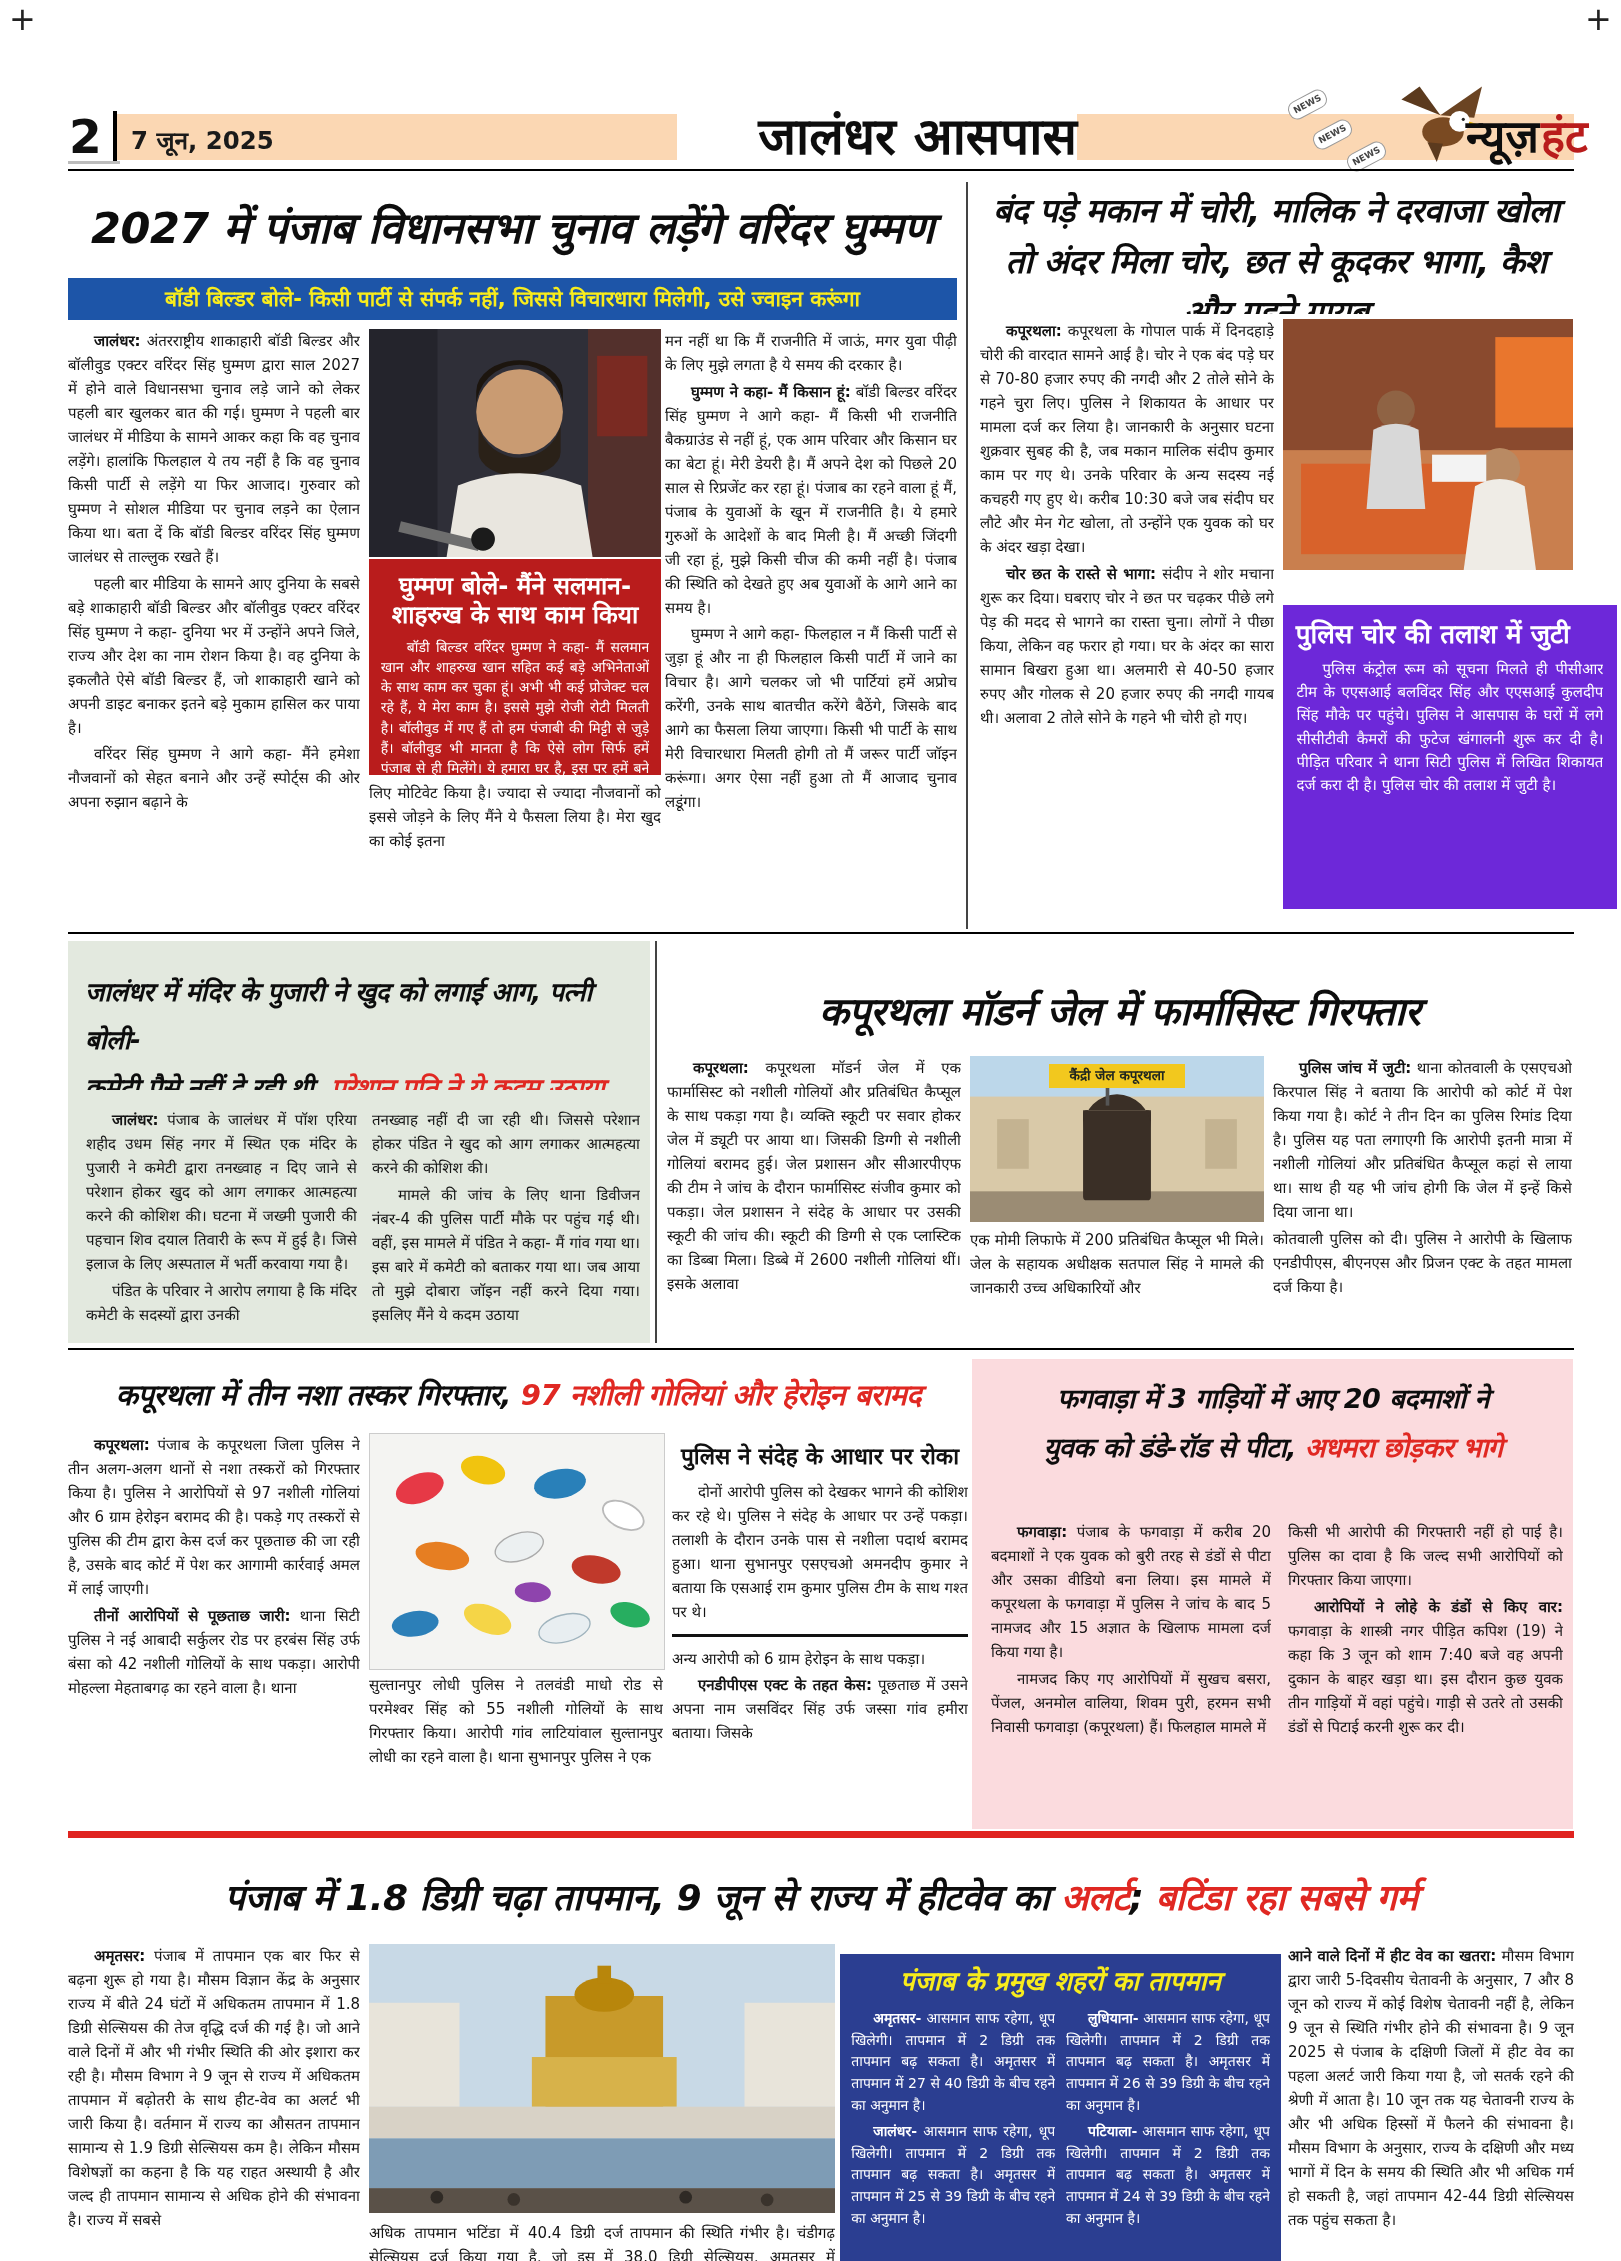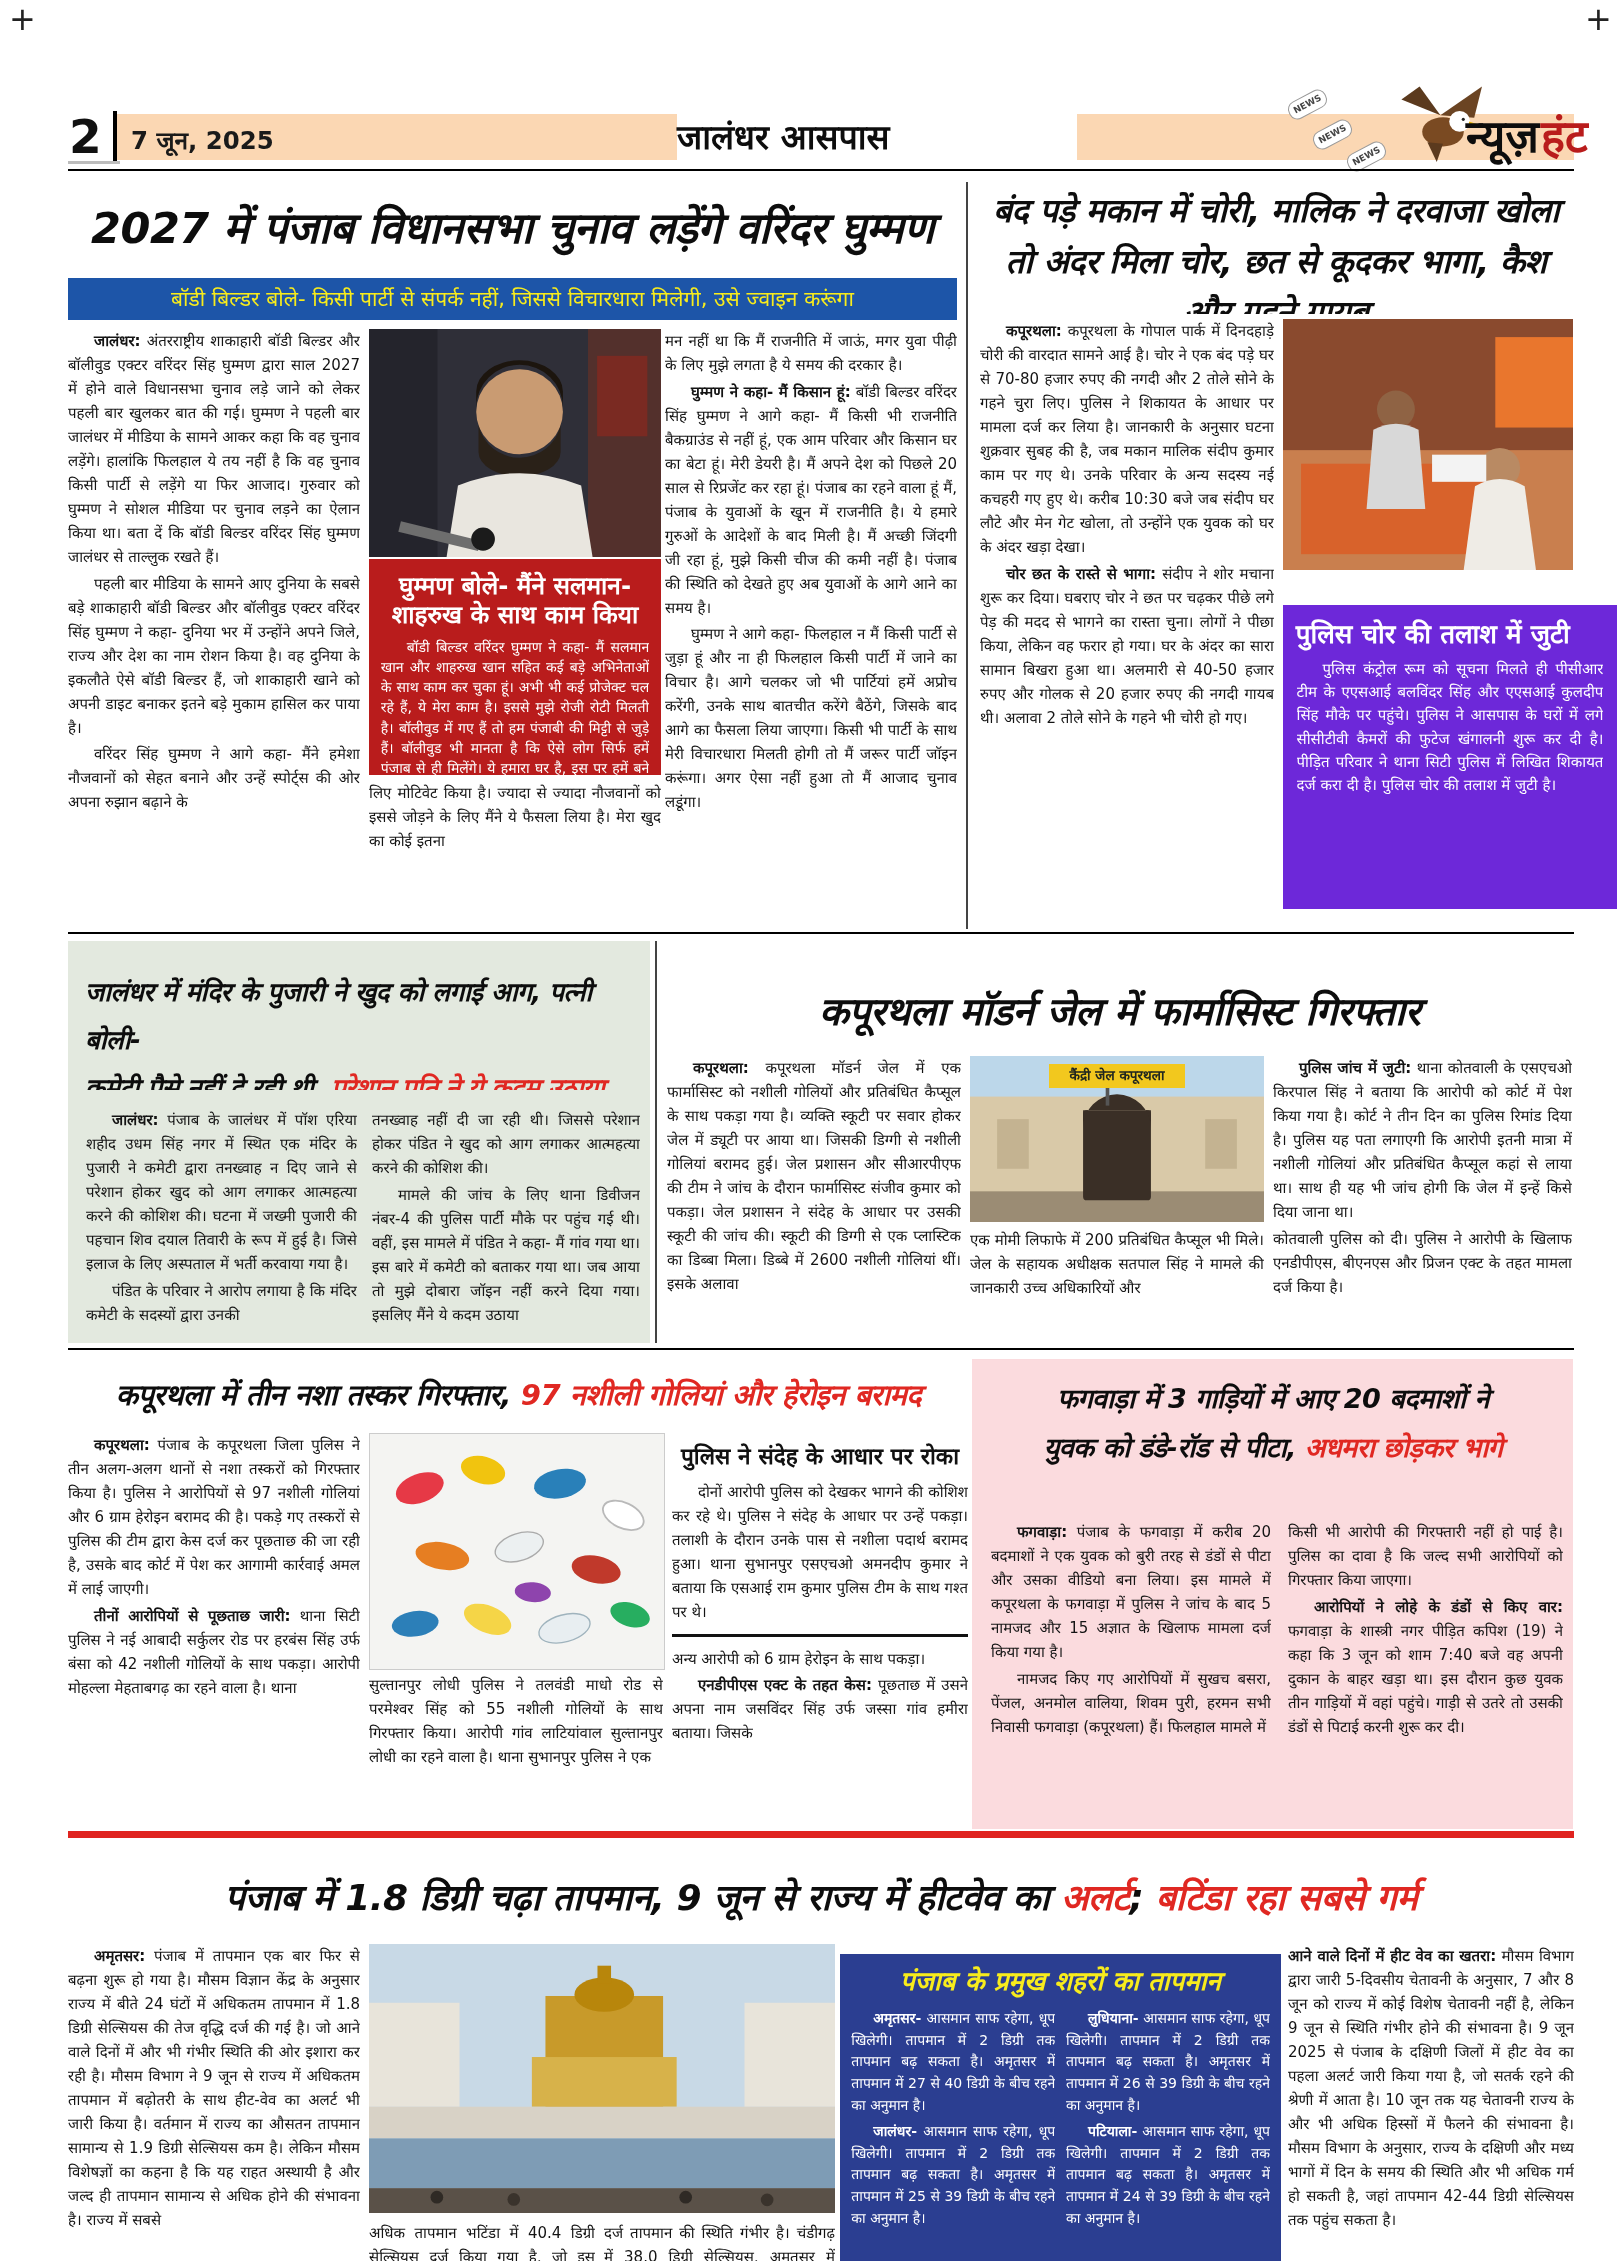--- a/index.html
+++ b/index.html
@@ -4,21 +4,21 @@
 <style>
   html,body{margin:0;padding:0;background:#fff;}
   .page{position:relative;width:1622px;height:2499px;background:#fff;
         font-family:"DejaVu Sans",sans-serif;color:#111;overflow:hidden;}
   .abs{position:absolute;}
   .crop{position:absolute;font-size:32px;color:#222;font-weight:400;}
   
   .peachbar{position:absolute;background:#fbd7b3;}
   .pagenum{position:absolute;font-size:47px;font-weight:900;color:#111;}
   .dateline{position:absolute;font-size:24.4px;font-weight:700;color:#1a1a1a;}
-  .titlepanel{position:absolute;background:#fff;text-align:left;font-weight:900;font-size:34px;color:#0d0d0d;}
+  .titlepanel{position:absolute;background:#fff;text-align:right;font-weight:900;font-size:51px;color:#0d0d0d;}
   .mast-black{color:#0d0d0d;font-weight:900;font-size:45px;}
   .mast-red{color:#b91c1c;font-weight:700;font-size:45px;}
   .roll{position:absolute;width:39px;height:17px;background:#fff;border:1.4px solid #999;border-radius:8.6px;
         font-size:9px;font-weight:700;color:#444;text-align:center;line-height:16.3px;transform:rotate(-28deg);}
   
   .hl{position:absolute;font-weight:900;font-style:italic;color:#0d0d0d;letter-spacing:-0.5px;text-align:center;overflow:hidden;}
   .nowrap{white-space:nowrap;}
   .red{color:#e02822;}
   
   .col{position:absolute;overflow:hidden;}
@@ -29,21 +29,21 @@
   
   .bluebox{position:absolute;background:#b91c1c;color:#fff;overflow:hidden;}
   .bluebox .bx-h{font-weight:800;text-align:center;line-height:1.2;}
   .bluebox p{color:#fff;}
   .rule{position:absolute;background:#000;}
   .redrule{position:absolute;background:#e02420;}
   .photo{position:absolute;overflow:hidden;}
   .photo svg{display:block;width:100%;height:100%;}
   .greenbg{position:absolute;background:#e3e9df;}
   .pinkbg{position:absolute;background:#fbdbde;}
-  .subheadbar{position:absolute;background:#1d55a8;color:#f8ec1c;font-weight:400;text-align:center;overflow:hidden;}
+  .subheadbar{position:absolute;background:#1d55a8;color:#f8ec1c;font-weight:700;text-align:center;overflow:hidden;}
   .wbox{position:absolute;background:#2b3e91;color:#fff;overflow:hidden;}
   .wbox .wb-h{color:#f8ec1c;font-weight:900;font-style:italic;text-align:center;font-size:26px;margin:8.1px 0 10px;}
   .wbox .wcol{position:absolute;top:54px;bottom:9px;overflow:hidden;}
   .wbox p{margin:0 0 4.5px;text-indent:22px;text-align:justify;font-size:14px;line-height:1.55;color:#fff;}
   .signplate{position:absolute;background:#f2c81e;color:#20261f;font-weight:700;text-align:center;overflow:hidden;}
 </style>
 </head>
 <body>
 
 <div class="page">

